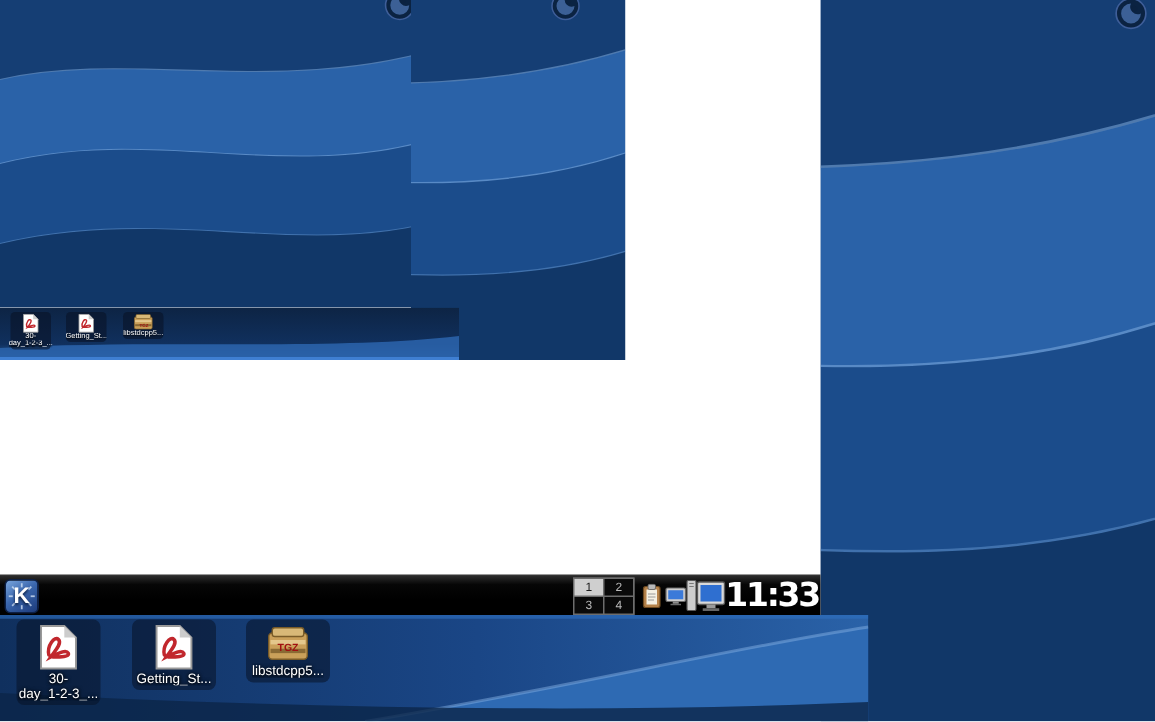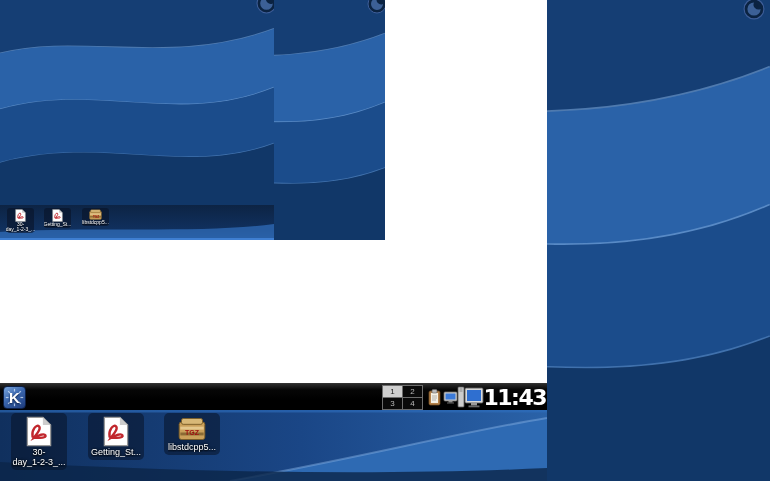--- a/index.html
+++ b/index.html
@@ -1,18 +1,18 @@
 <!DOCTYPE html>
 <html><head>
 <meta charset="utf-8">
 <style>
   html,body{margin:0;padding:0;}
   body{font-family:"Liberation Sans",sans-serif;}
   #screen{position:relative;width:770px;height:481px;background:#ffffff;overflow:hidden;}
-  .panel{position:absolute;overflow:hidden;}
+  .panel{position:absolute;overflow:hidden;padding-left:32px;}
   .panel svg.wp{position:absolute;left:0;top:0;width:100%;height:100%;display:block;}
   .gear{position:absolute;}
 
   
   #taskbar{position:absolute;left:0;top:383px;width:547px;height:27px;
     background:linear-gradient(180deg,#2b2b2b 0%,#060606 22%,#000 60%,#000 100%);
     border-top:1px solid #333;box-sizing:border-box;}
   #kbutton{position:absolute;left:3px;top:2px;width:23px;height:23px;border-radius:4px;
     background:linear-gradient(145deg,#7aa6dd 0%,#3a66ad 45%,#1c3a7a 100%);
     border:1px solid #0c1f45;box-sizing:border-box;cursor:pointer;}
@@ -262,16 +262,16 @@
     <svg class="tray-icon" style="left:457px;top:2px;" width="27" height="23" viewBox="0 0 27 23">
       <rect x="1" y="1" width="6" height="20" rx="0.8" fill="#cdcdcd" stroke="#5a5a5a" stroke-width="0.8"></rect>
       <line x1="2.5" y1="3" x2="5.5" y2="3" stroke="#7a7a7a" stroke-width="0.8"></line>
       <line x1="2.5" y1="5" x2="5.5" y2="5" stroke="#7a7a7a" stroke-width="0.8"></line>
       <rect x="8" y="2" width="18" height="15" rx="1.2" fill="#d9d9d9" stroke="#5a5a5a" stroke-width="0.9"></rect>
       <rect x="10" y="4" width="14" height="11" fill="#2f6fd0"></rect>
       <rect x="14" y="17" width="6" height="2.5" fill="#9a9a9a"></rect>
       <rect x="11.5" y="19.5" width="11" height="1.8" fill="#6a6a6a"></rect>
     </svg>
 
-    <div id="clock">11:43</div>
+    <div id="clock">11:33</div>
   </div>
 
 </div>
 
 </body></html>

